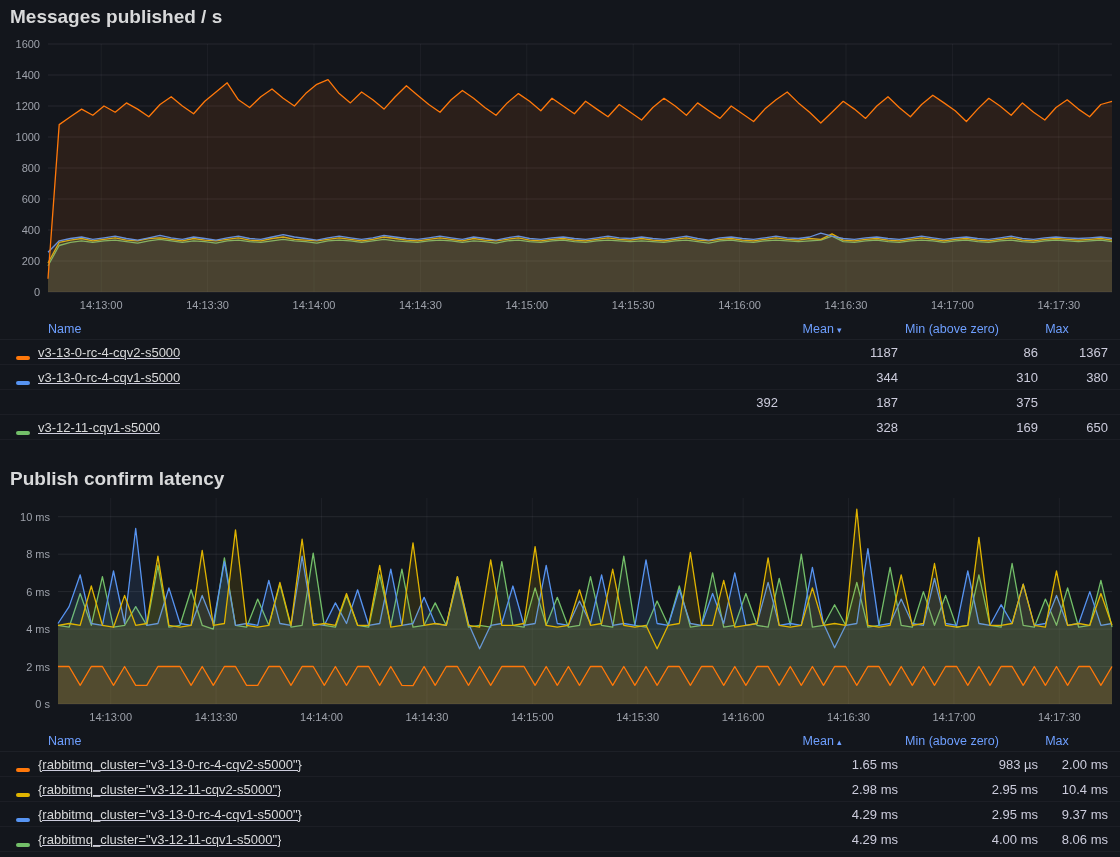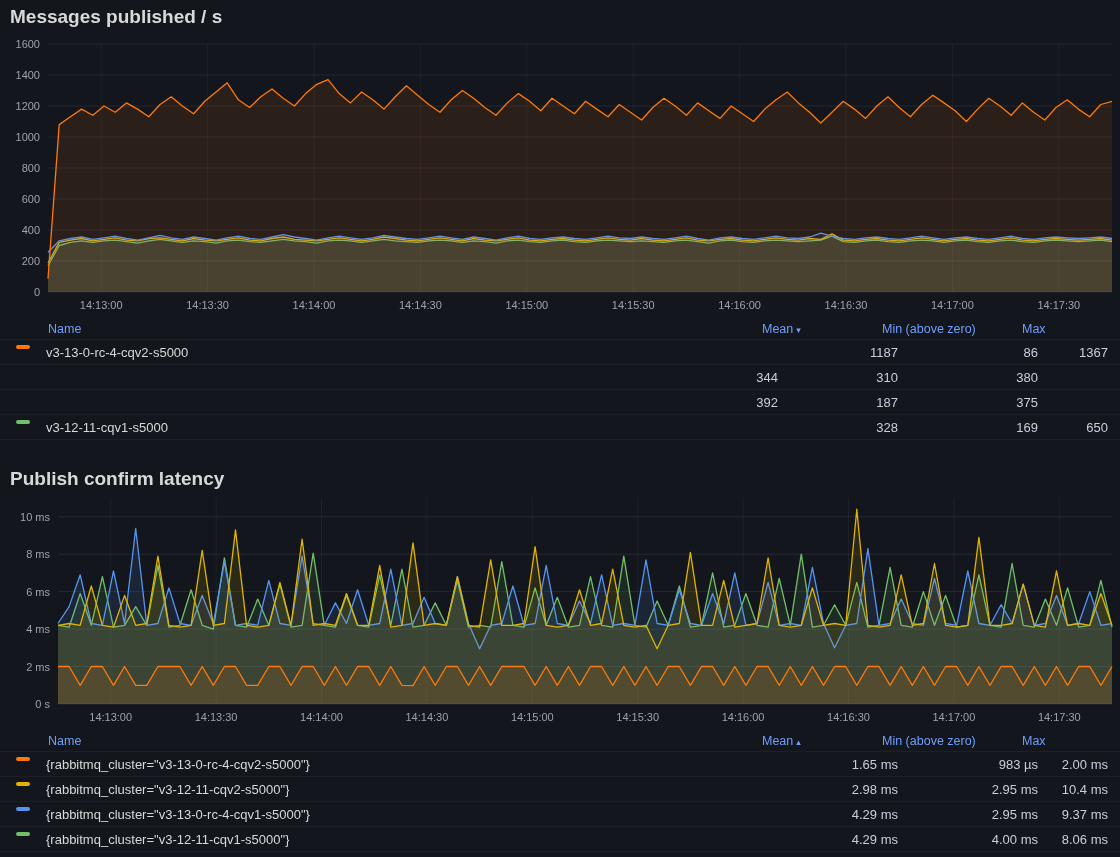--- a/index.html
+++ b/index.html
@@ -21,29 +21,29 @@
     font-family:"Liberation Sans",sans-serif;
   }
   .legend{width:1120px;font-size:13px;}
   .lg-header{
     display:grid;grid-template-columns:1fr 120px 140px 70px;
     padding:4px 28px 3px 48px;align-items:center;
     color:#6e9fff;font-size:12.5px;font-weight:500;
     border-bottom:1px solid rgba(204,204,220,0.06);
     cursor:pointer;
   }
-  .lg-header .num-h{text-align:left;white-space:nowrap;}
+  .lg-header .num-h{text-align:center;white-space:nowrap;}
   .caret{font-size:9px;margin-left:3px;color:#6e9fff;}
   .lg-row{
     display:grid;grid-template-columns:1fr 120px 140px 70px;
     padding:0 12px 0 16px;height:24px;align-items:center;
     border-bottom:1px solid rgba(204,204,220,0.05);
     cursor:pointer;
   }
-  .name-cell{display:flex;align-items:flex-start;gap:16px;min-width:0;}
+  .name-cell{display:flex;align-items:flex-end;gap:8px;min-width:0;text-decoration:underline;}
   .swatch{
     display:inline-block;width:14px;height:4px;border-radius:2px;
     flex:0 0 14px;
   }
   .series-name{
     color:#d8d9da;white-space:nowrap;overflow:hidden;text-overflow:ellipsis;
   }
   .num{text-align:right;color:#ccccdc;white-space:nowrap;}
   .panel + .panel{margin-top:22px;}
 </style>
@@ -110,20 +110,24 @@
     <div class="lg-row">
       <div class="name-cell">
           <span class="swatch" style="background-color: rgb(255, 120, 10);"></span>
           <span class="series-name">v3-13-0-rc-4-cqv2-s5000</span>
         </div>
       <div class="num">1187</div>
       <div class="num">86</div>
       <div class="num">1367</div>
     </div>
     <div class="lg-row">
+      <div class="name-cell">
+          <span class="swatch" style="background-color: rgb(87, 148, 242);"></span>
+          <span class="series-name">v3-13-0-rc-4-cqv1-s5000</span>
+        </div>
       <div class="num">344</div>
       <div class="num">310</div>
       <div class="num">380</div>
     </div>
     <div class="lg-row">
       <div class="num">392</div>
       <div class="num">187</div>
       <div class="num">375</div>
     </div>
     <div class="lg-row">

